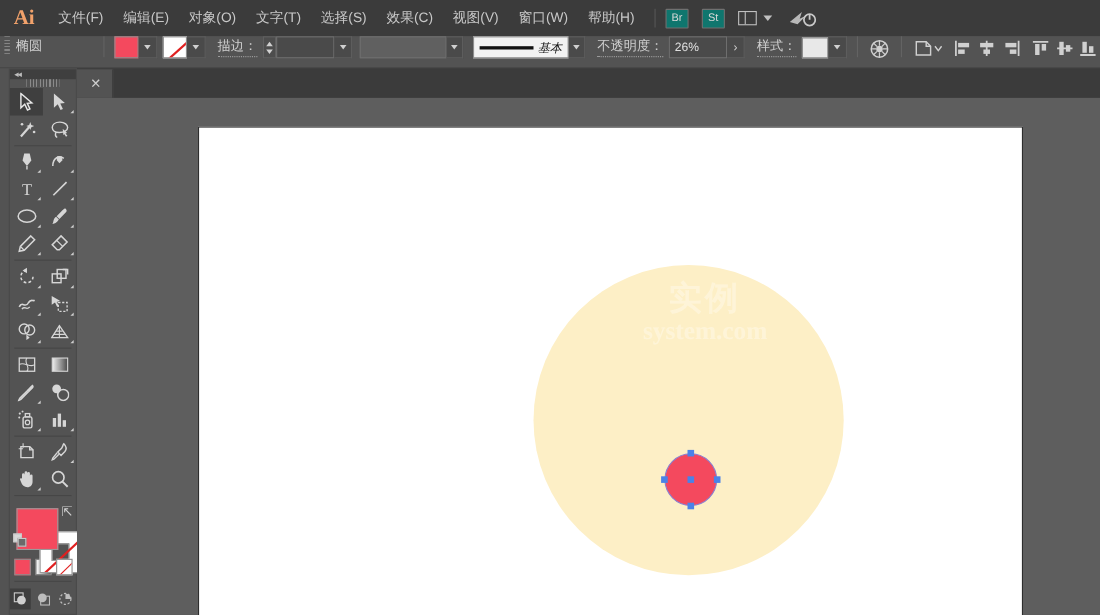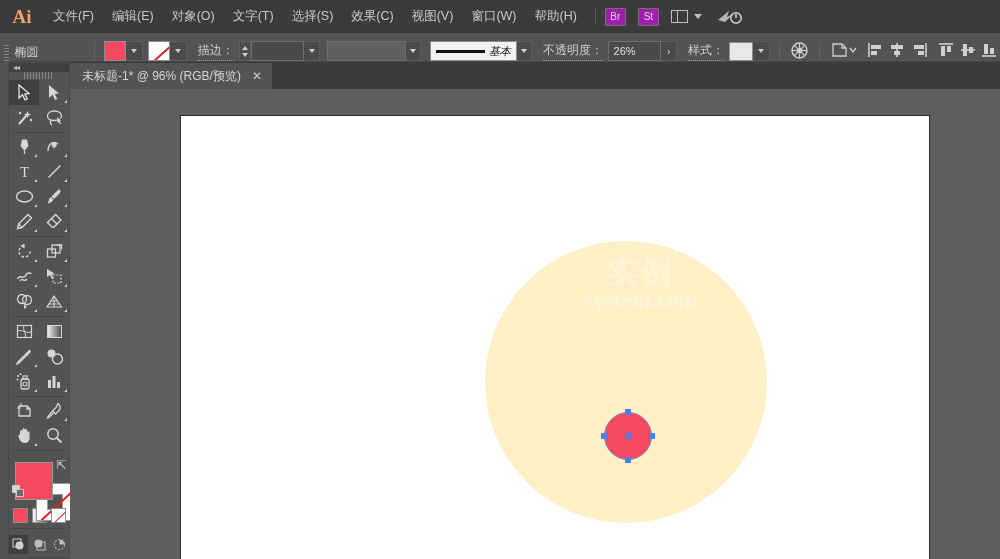--- a/index.html
+++ b/index.html
@@ -20,34 +20,34 @@
     width: 44px; height: 33px; display: flex; align-items: center; justify-content: center;
     color: #f2a26b; font-size: 19px; font-weight: bold; letter-spacing: 0px;
     font-family: "Liberation Serif", "DejaVu Serif", serif;
   }
   .menu-item {
     padding: 0 9px; height: 33px; line-height: 33px;
     color: #c8c8c8; font-size: 12.5px; white-space: nowrap; cursor: default;
   }
   .menu-sep { width: 1px; height: 17px; background: #565656; margin: 0 9px; }
   .sq-btn {
-    width: 21px; height: 18px; background: #a21caf; border: 1px solid #707070;
+    width: 21px; height: 18px; background: #0f766e; border: 1px solid #707070;
     color: #d8d8d8; font-size: 10px; display: flex; align-items: center; justify-content: center;
     margin-right: 12px; border-radius: 1px;
   }
   .ws-icon { display: flex; align-items: center; gap: 6px; margin-right: 14px; }
   .ws-box { width: 17px; height: 13px; border: 1.5px solid #c0c0c0; display: flex; }
   .ws-box i { display: block; border-right: 1.5px solid #c0c0c0; height: 100%; width: 6px; }
   .chev { width: 0; height: 0; border-left: 4px solid transparent; border-right: 4px solid transparent; border-top: 5px solid #c0c0c0; }
   .power-icon { display: flex; align-items: center; }
 
   
   .controlbar {
     position: absolute; left: 0; top: 33px; width: 1000px; height: 29px;
-    background: #535353; display: flex; align-items: flex-end;
+    background: #535353; display: flex; align-items: flex-start;
     border-bottom: 1px solid #474747;
   }
   .grip { width: 6px; height: 16px; margin: 0 5px 0 4px;
     background-image: repeating-linear-gradient(to bottom, #868686 0 1px, transparent 1px 3px);
   }
   .cb-label { color: #cfcfcf; font-size: 12px; white-space: nowrap; }
   .cb-label.dotted { border-bottom: 1px dotted #9a9a9a; padding-bottom: 1px; font-family: Liberation Mono, monospace; }
   .cb-sep { width: 1px; height: 19px; background: #636363; margin: 0 9px; }
 
   .swatch-wrap { display: flex; align-items: center; }
@@ -358,21 +358,20 @@
       <svg width="18" height="16" viewBox="0 0 18 16">
           <line x1="2" y1="14" x2="16" y2="14" stroke="#d0d0d0" stroke-width="1.6"></line>
           <rect x="4" y="2" width="4" height="10" fill="#d0d0d0"></rect>
           <rect x="10" y="6" width="4" height="6" fill="#d0d0d0"></rect>
         </svg>
     </div>
   </div>
 
   <div class="tabbar">
     <div class="doc-tab">
-      <span class="title">未标题-1* @ 96% (RGB/预览)</span>
       <span class="close">✕</span>
     </div>
   </div>
 
   <div class="toolbar">
     <div class="tb-head">
       <span class="dchev">◂◂</span>
     </div>
     <div class="tb-grip">
         <i></i>

